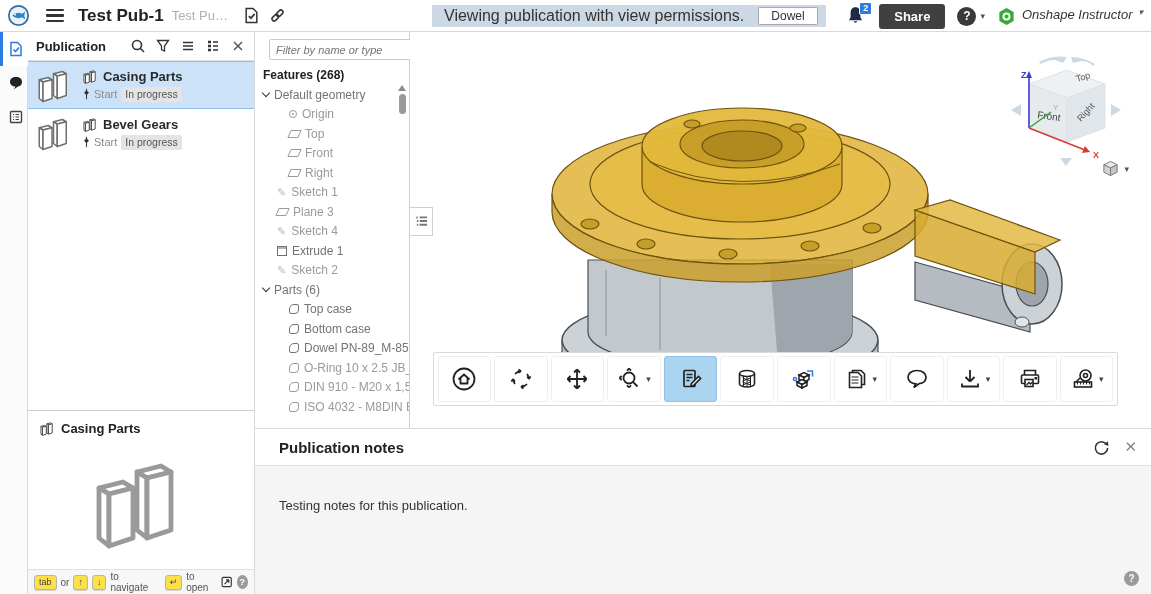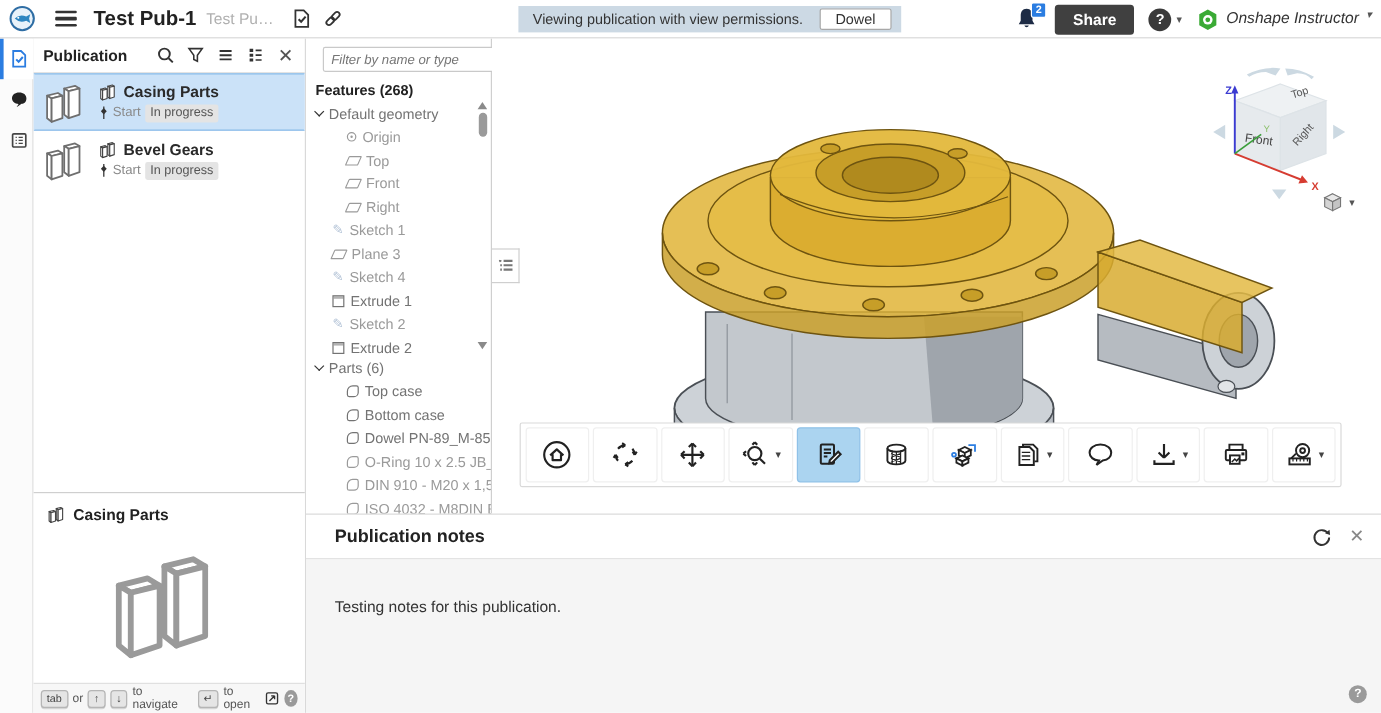--- a/index.html
+++ b/index.html
@@ -13,21 +13,21 @@
   .logo { width:23px; height:23px; margin-left:7px; }
   .hamburger { width:18px; margin-left:16px; cursor:pointer; }
   .hamburger div { height:2.5px; background:#333; margin:3px 0; border-radius:1px; }
   .doc-title { font-size:17px; font-weight:bold; color:#222; margin-left:14px; white-space:nowrap; }
   .doc-subtitle { font-size:13px; color:#b0b0b0; margin-left:8px; max-width:62px; overflow:hidden;
     text-overflow:ellipsis; white-space:nowrap; }
   .tb-icon { width:17px; height:17px; margin-left:9px; color:#333; }
 
   .banner { position:absolute; left:432px; top:5px; height:22px; background:#ccd9e4;
     display:flex; align-items:center; padding:0 8px 0 12px; z-index:31; }
-  .banner-text { font-size:12px; color:#333; }
+  .banner-text { font-size:16px; color:#333; }
   .done-btn { margin-left:14px; background:#fff; border:1px solid #a8a8a8; border-radius:2px;
     font-size:12px; padding:1px 12px; color:#333; cursor:pointer; }
 
   .topbar-right { position:absolute; right:8px; top:0; height:32px; display:flex;
     align-items:center; gap:12px; z-index:31; }
   .bell-wrap { position:relative; width:22px; height:22px; }
   .bell-badge { position:absolute; top:-3px; right:-5px; background:#2b7de1; color:#fff;
     font-size:9px; font-weight:bold; padding:0 3px; border-radius:2px; border:1px solid #fff; line-height:11px; }
   .share-btn { background:#404040; color:#fff; font-size:13px; font-weight:bold; border:none;
     border-radius:3px; padding:5px 15px; cursor:pointer; }
@@ -59,21 +59,21 @@
   .badge { background:#e4e4e4; color:#555; padding:0 4px; border-radius:2px; font-size:10.5px; line-height:15px; }
 
   .pub-preview { position:absolute; left:0; top:378px; width:226px; height:184px;
     border-top:1px solid #cfcfcf; background:#fff; }
   .pv-header { display:flex; align-items:center; gap:6px; padding:10px 12px 0 12px;
     font-size:13px; font-weight:bold; color:#222; }
   .pv-thumb { margin:18px auto 0 auto; width:96px; height:96px; }
   .pv-footer { position:absolute; left:0; bottom:0; width:100%; height:25px; background:#f7f7f7;
     border-top:1px solid #e0e0e0; display:flex; align-items:center; padding:0 6px; gap:4px;
     font-size:10px; color:#555; }
-  .key { display:inline-block; border:1px solid #b5b5b5; border-radius:3px; background:#e5e5e5;
+  .key { display:inline-block; border:1px solid #b5b5b5; border-radius:3px; background:#fde047;
     padding:0 4px; font-size:9px; line-height:13px; color:#444; box-shadow:0 1px 0 #d5d5d5; }
   .pv-footer .spacer { flex:1; }
 
   
   .feat-panel { position:absolute; left:255px; top:32px; width:155px; height:396px; background:#fff;
     border-right:1px solid #cfcfcf; }
   .filter-row { display:flex; align-items:center; gap:6px; padding:7px 8px 4px 8px; }
   .filter-input { flex:1; height:21px; border:1px solid #c9c9c9; border-radius:2px; font-size:11px;
     font-style:italic; padding:0 6px; color:#555; font-family:Liberation Sans, sans-serif; }
   .feat-header { font-size:12px; font-weight:bold; color:#222; padding:4px 8px 3px 8px; }
@@ -389,24 +389,20 @@
       <span>Sketch 4</span>
     </div>
     <div class="tree-row" style="padding-left:22px">
       <span class="t-icon icon-extrude"></span>
       <span>Extrude 1</span>
     </div>
     <div class="tree-row muted" style="padding-left:22px">
       <span class="t-icon icon-sketch">✎</span>
       <span>Sketch 2</span>
     </div>
-    <div class="tree-row" style="padding-left:22px">
-      <span class="t-icon icon-extrude"></span>
-      <span>Extrude 2</span>
-    </div>
     <div class="scrollbar">
       <div class="sb-up"></div>
       <div class="sb-thumb"></div>
       <div class="sb-down"></div>
     </div>
   </div>
 
   <div class="tree-row" style="padding-left:8px">
     <span class="chev"></span>
     <span>Parts (6)</span>

